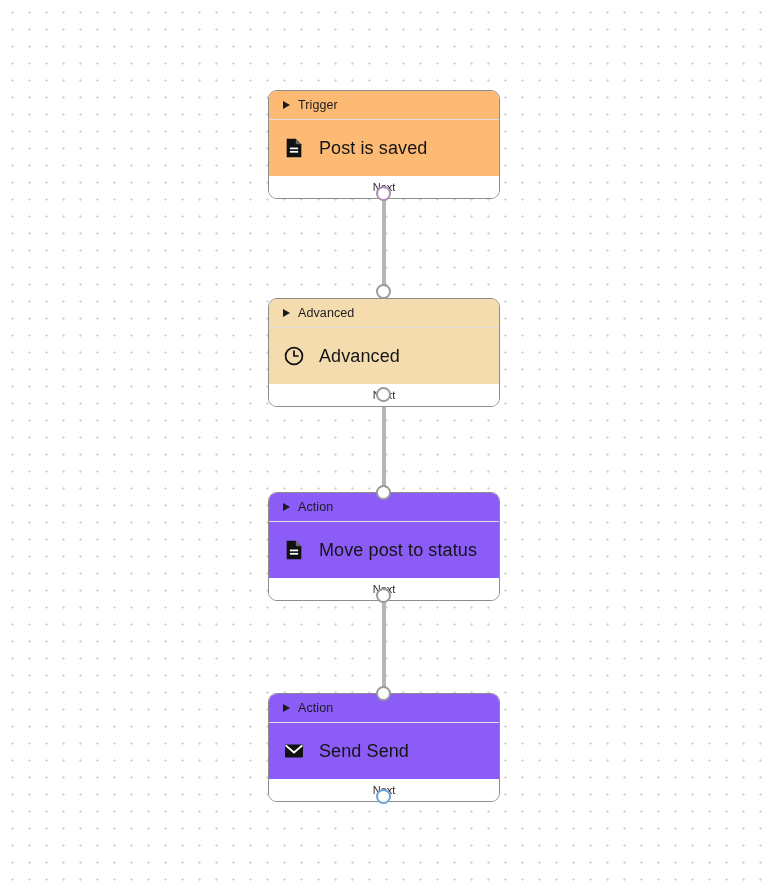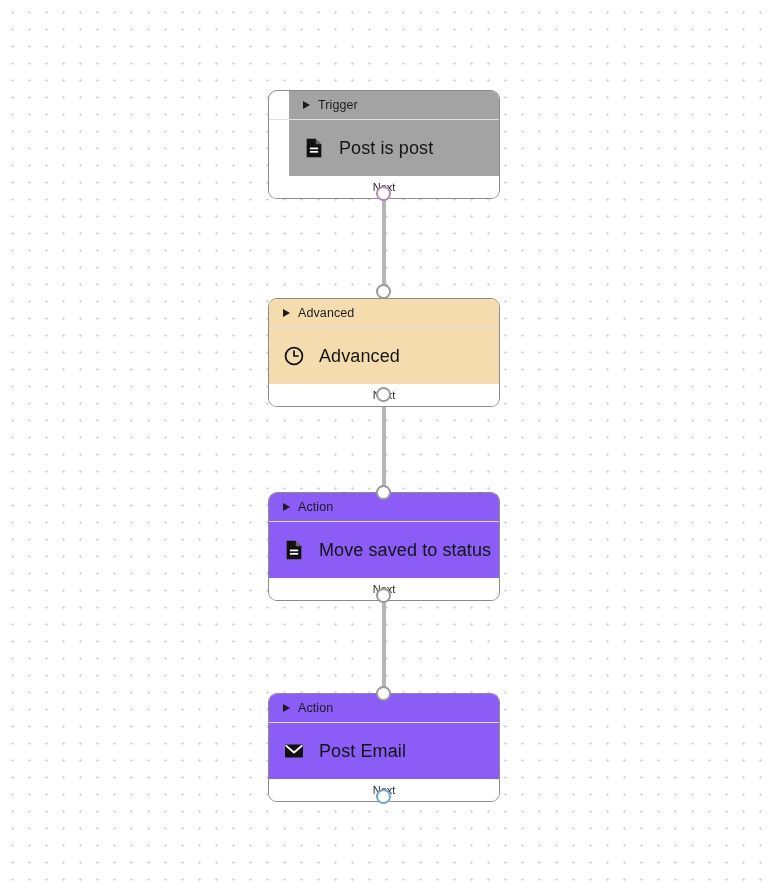--- a/index.html
+++ b/index.html
@@ -110,21 +110,21 @@
     background: #ffffff;
     display: flex;
     align-items: center;
     justify-content: center;
     font-size: 11px;
     color: #2b2b2b;
   }
 
   
   .theme-green .node-header,
-  .theme-green .node-body  { background: #a3a3a3; margin-left: 20px; }
+  .theme-green .node-body  { background: #fdba74; }
   .theme-orange .node-header,
   .theme-orange .node-body { background: #f5dcaf; }
   .theme-blue .node-header,
   .theme-blue .node-body   { background: #8b5cf6; }
 </style>
 </head>
 <body>
 
 <div id="canvas">
 
@@ -138,21 +138,21 @@
       <span>Trigger</span>
     </div>
     <div class="node-divider"></div>
     <div class="node-body">
       <svg class="glyph" viewBox="0 0 24 24">
         <path d="M4 2h10l6 6v14H4z" fill="#111111"></path>
         <path d="M14 2v6h6z" fill="#ffffff" opacity="0.35"></path>
         <rect x="7.5" y="11.5" width="9" height="1.9" fill="#ffffff"></rect>
         <rect x="7.5" y="15.2" width="9" height="1.9" fill="#ffffff"></rect>
       </svg>
-      <span class="node-title">Post is post</span>
+      <span class="node-title">Post is saved</span>
     </div>
     <div class="node-footer">
       <span>Next</span>
     </div>
   </div>
   <div class="handle src" style="top:186px;"></div>
 
   <div class="handle tgt" style="top:284px;"></div>
   <div class="node theme-orange" style="top:298px;">
     <div class="node-header">
@@ -180,41 +180,41 @@
       <span>Action</span>
     </div>
     <div class="node-divider"></div>
     <div class="node-body">
       <svg class="glyph" viewBox="0 0 24 24">
         <path d="M4 2h10l6 6v14H4z" fill="#111111"></path>
         <path d="M14 2v6h6z" fill="#ffffff" opacity="0.35"></path>
         <rect x="7.5" y="11.5" width="9" height="1.9" fill="#ffffff"></rect>
         <rect x="7.5" y="15.2" width="9" height="1.9" fill="#ffffff"></rect>
       </svg>
-      <span class="node-title">Move saved to status</span>
+      <span class="node-title">Move post to status</span>
     </div>
     <div class="node-footer">
       <span>Next</span>
     </div>
   </div>
   <div class="handle tgt" style="top:588px;"></div>
 
   <div class="handle tgt" style="top:686px;"></div>
   <div class="node theme-blue" style="top:693px;">
     <div class="node-header">
       <span class="caret"></span>
       <span>Action</span>
     </div>
     <div class="node-divider"></div>
     <div class="node-body">
       <svg class="glyph" viewBox="0 0 24 24">
         <rect x="2.2" y="5" width="19.6" height="14" rx="1" fill="#111111"></rect>
         <path d="M3.6 6.4 12 13.6l8.4-7.2" fill="none" stroke="#ffffff" stroke-width="2.1" stroke-linecap="round" stroke-linejoin="round"></path>
       </svg>
-      <span class="node-title">Post Email</span>
+      <span class="node-title">Send Send</span>
     </div>
     <div class="node-footer">
       <span>Next</span>
     </div>
   </div>
   <div class="handle blue" style="top:789px;"></div>
 
 </div>
 
 </body></html>

